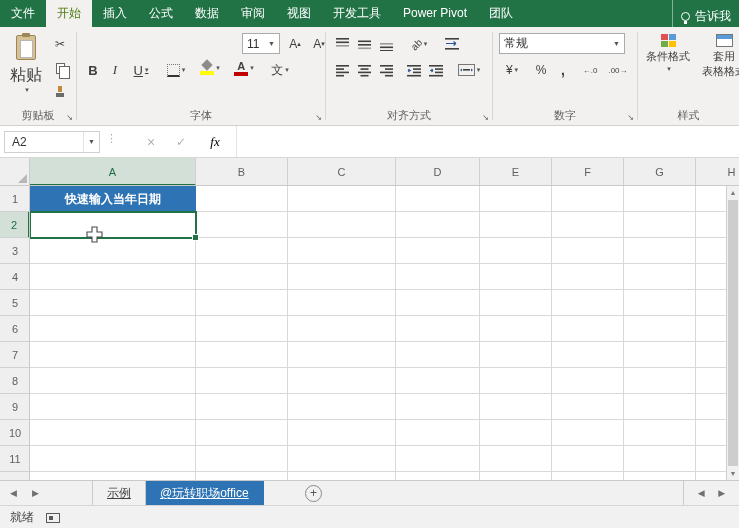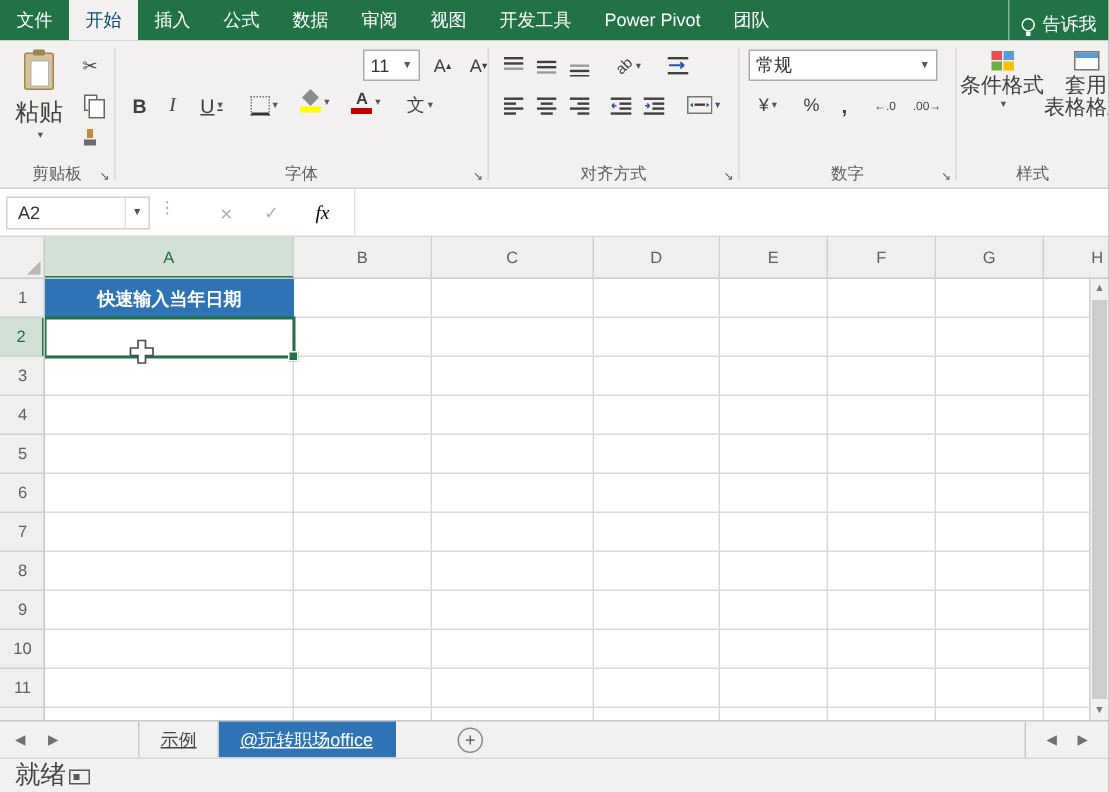--- a/index.html
+++ b/index.html
@@ -5,21 +5,21 @@
   *{box-sizing:border-box;margin:0;padding:0;}
   html,body{background:#888;}
   .app{position:relative;width:739px;height:528px;overflow:hidden;background:#fff;
        font-family:"Liberation Sans","DejaVu Sans",sans-serif;font-size:12px;color:#333;}
 
   
   .tabbar{position:absolute;left:0;top:0;width:739px;height:27px;background:#217346;
           display:flex;align-items:stretch;color:#fff;overflow:hidden;}
   .tabs-holder{display:flex;}
   .rtab{padding:0 11px;line-height:27px;font-size:12px;white-space:nowrap;cursor:default;}
-  .rtab.active{background:#f2f1f0;color:#0c4a6e;}
+  .rtab.active{background:#f2f1f0;color:#4d7c0f;}
   .tellme{margin-left:auto;display:flex;align-items:center;gap:5px;padding:16px 8px;
           border-left:1px solid rgba(255,255,255,.45);white-space:nowrap;overflow:hidden;}
   .bulb{position:relative;width:9px;height:9px;border:1px solid #fff;border-radius:50%;flex:0 0 auto;}
   .bulb::after{content:"";position:absolute;left:2px;top:8px;width:3px;height:3px;background:#fff;}
 
   
   .ribbon{position:absolute;left:0;top:27px;width:739px;height:99px;background:#f2f1f0;
           border-bottom:1px solid #d2d0ce;}
   .group{position:absolute;top:0;bottom:0;}
   .group-label{position:absolute;bottom:2px;left:0;right:0;text-align:center;
@@ -123,32 +123,32 @@
   .stab.active{color:#fff;}
   .add-sheet{position:absolute;left:305px;top:4px;width:17px;height:17px;border:1px solid #8a8a8a;
              border-radius:50%;text-align:center;line-height:15px;font-size:12px;color:#555;}
   .hscroll{position:absolute;right:0;top:0;bottom:0;width:56px;border-left:1px solid #c9c9c9;
            display:flex;align-items:center;justify-content:space-evenly;}
   .hscroll span{font-size:9px;color:#707070;}
 
   
   .statusbar{position:absolute;left:0;top:505px;width:739px;height:23px;background:#f1f1f1;
              border-top:1px solid #d5d5d5;}
-  .status-text{position:absolute;left:10px;line-height:22px;font-size:17px;color:#444;}
+  .status-text{position:absolute;left:10px;line-height:22px;font-size:12px;color:#444;}
   .icon-macro{position:absolute;left:46px;top:7px;width:14px;height:10px;border:1px solid #5a5a5a;}
   .icon-macro::after{content:"";position:absolute;left:2px;top:2px;width:4px;height:4px;background:#5a5a5a;}
 
   
   .icon-condfmt{display:grid;grid-template-columns:7px 7px;gap:1px;}
   .icon-condfmt i{width:7px;height:6px;display:block;}
   .icon-table{width:17px;height:13px;border:1px solid #777;
               background:linear-gradient(#5b9bd5 0 4px,#fff 4px);}
   .bigbtn{position:absolute;top:3px;display:flex;flex-direction:column;align-items:center;
           padding-top:4px;gap:3px;border-radius:2px;}
-  .bigbtn .lbl{font-size:14px;color:#3f3f3f;line-height:12px;white-space:nowrap;}
+  .bigbtn .lbl{font-size:11px;color:#3f3f3f;line-height:12px;white-space:nowrap;}
 </style>
 </head>
 <body>
 
 <div class="app">
 
   <div class="tabbar">
     <div class="tabs-holder" id="ribbon-tabs">
         <div class="rtab">文件</div>
         <div class="rtab active">开始</div>

